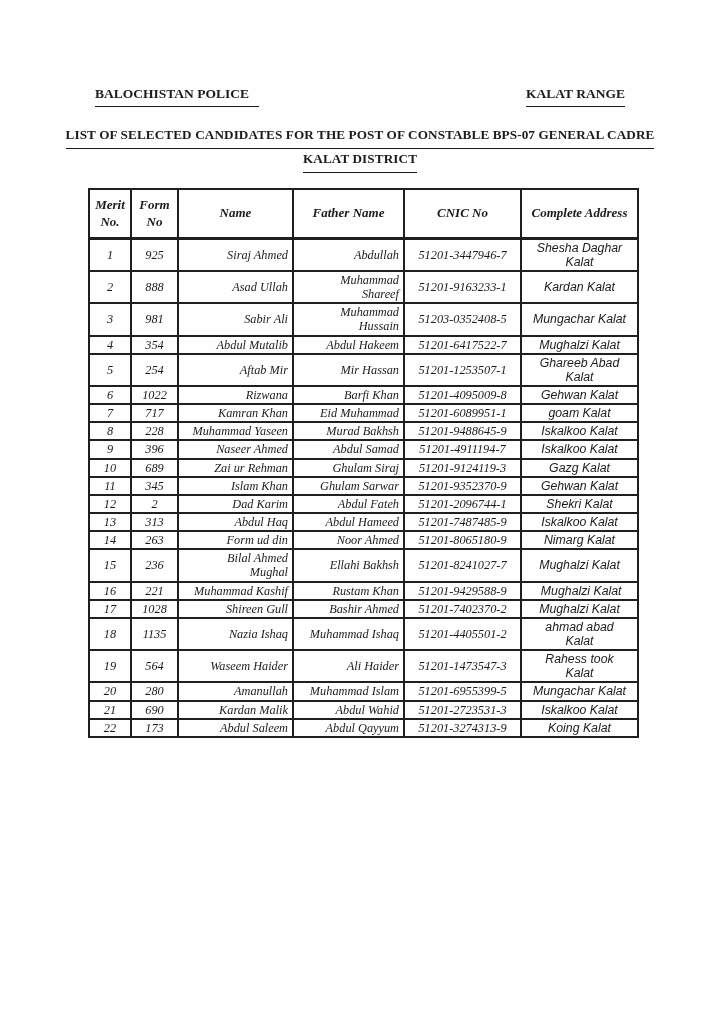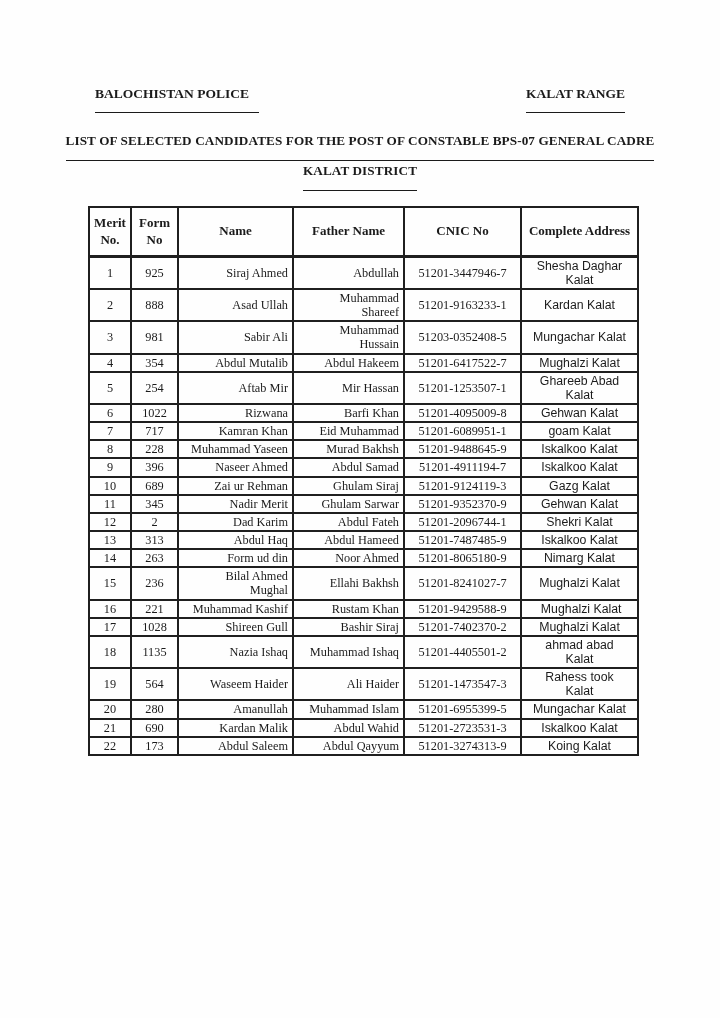--- a/index.html
+++ b/index.html
@@ -18,37 +18,38 @@
   .doc-header {
     display: flex;
     justify-content: space-between;
     margin: 0 95px;
     font-weight: bold;
     font-size: 13.5px;
   }
   .underlined {
     display: inline-block;
     border-bottom: 1.5px solid #1b1b1b;
-    padding-bottom: 10px;
+    padding-bottom: 4px;
   }
   .doc-header .left .underlined { padding-right: 10px; }
   .doc-title {
     text-align: center;
     margin-top: 18px;
     font-weight: bold;
     font-size: 13.2px;
     line-height: 1.45;
     letter-spacing: 0.1px;
   }
   .doc-title .line { display: block; }
   table.candidates {
     border-collapse: collapse;
     table-layout: fixed;
     width: 549px;
     margin: 15px 0 0 88px;
+    font-style: italic;
   }
   .candidates th, .candidates td {
     border: 2px solid #1f1f1f;
     white-space: pre-line;
     vertical-align: middle;
     overflow: hidden;
   }
   .candidates thead th {
     font-size: 13px;
     font-weight: bold;
@@ -189,21 +190,21 @@
       <td class="c-merit">10</td>
       <td class="c-form">689</td>
       <td class="c-name">Zai ur Rehman</td>
       <td class="c-father">Ghulam Siraj</td>
       <td class="c-cnic">51201-9124119-3</td>
       <td class="c-addr">Gazg Kalat</td>
     </tr>
         <tr>
       <td class="c-merit">11</td>
       <td class="c-form">345</td>
-      <td class="c-name">Nadir Merit</td>
+      <td class="c-name">Islam Khan</td>
       <td class="c-father">Ghulam Sarwar</td>
       <td class="c-cnic">51201-9352370-9</td>
       <td class="c-addr">Gehwan Kalat</td>
     </tr>
         <tr>
       <td class="c-merit">12</td>
       <td class="c-form">2</td>
       <td class="c-name">Dad Karim</td>
       <td class="c-father">Abdul Fateh</td>
       <td class="c-cnic">51201-2096744-1</td>
@@ -239,21 +240,21 @@
       <td class="c-form">221</td>
       <td class="c-name">Muhammad Kashif</td>
       <td class="c-father">Rustam Khan</td>
       <td class="c-cnic">51201-9429588-9</td>
       <td class="c-addr">&nbsp;Mughalzi Kalat</td>
     </tr>
         <tr>
       <td class="c-merit">17</td>
       <td class="c-form">1028</td>
       <td class="c-name">Shireen Gull</td>
-      <td class="c-father">Bashir Siraj</td>
+      <td class="c-father">Bashir Ahmed</td>
       <td class="c-cnic">51201-7402370-2</td>
       <td class="c-addr">Mughalzi Kalat</td>
     </tr>
         <tr>
       <td class="c-merit">18</td>
       <td class="c-form">1135</td>
       <td class="c-name">Nazia Ishaq</td>
       <td class="c-father">Muhammad Ishaq</td>
       <td class="c-cnic">51201-4405501-2</td>
       <td class="c-addr">ahmad abad

